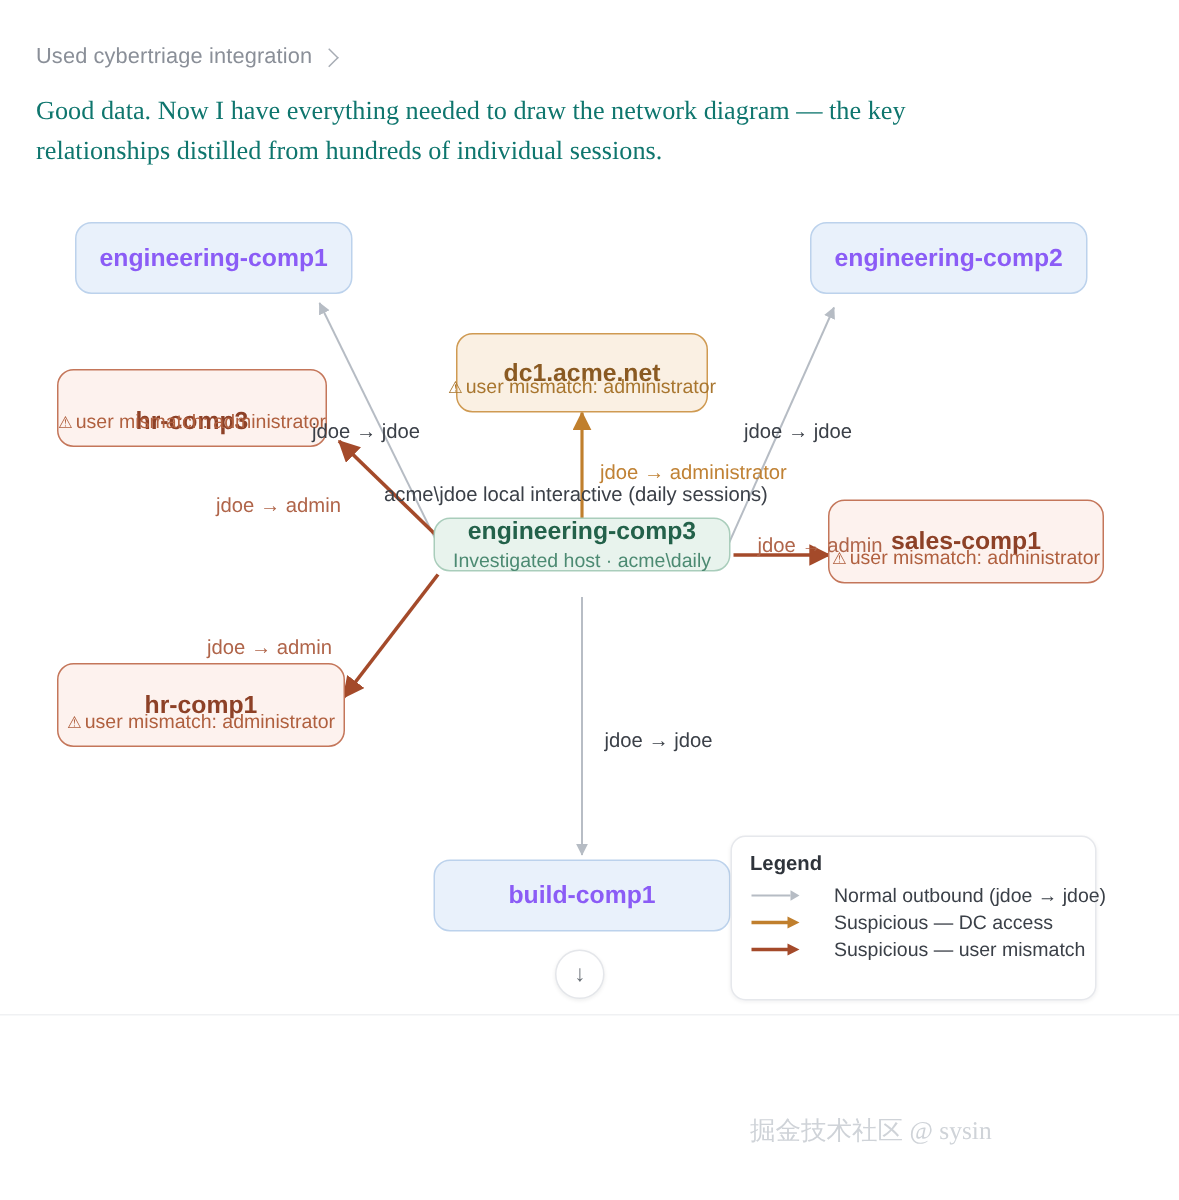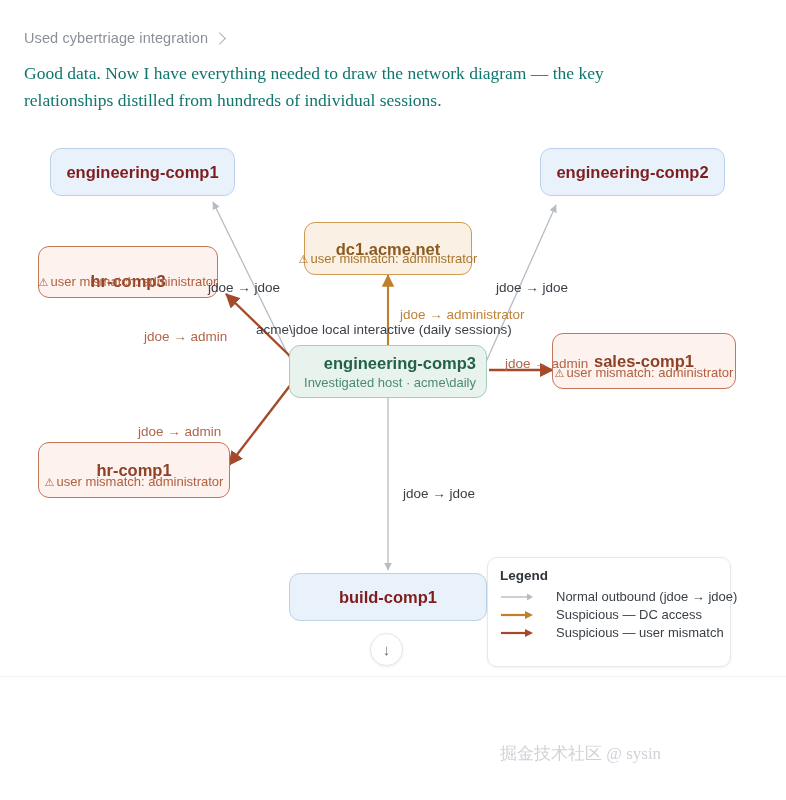--- a/index.html
+++ b/index.html
@@ -38,21 +38,21 @@
     border-radius: 11px;
     display: flex; flex-direction: column;
     align-items: center; justify-content: center;
     text-align: center;
     padding: 6px 10px;
   }
   .node .title { font-weight: bold; font-size: 16.5px; line-height: 20px; white-space: nowrap; }
   .node .sub { font-size: 13px; line-height: 17px; white-space: nowrap; margin-top: 1px; }
 
   .node.blue { background:#e9f1fb; border:1.3px solid #bcd2ec; }
-  .node.blue .title { color:#7f1d1d; }
+  .node.blue .title { color:#8b5cf6; }
 
   .node.green { background:#e8f3ed; border:1.3px solid #a9cdbb; }
   .node.green .title { color:#23614a; }
   .node.green .sub { color:#4c8a72; }
 
   .node.tan { background:#faf0e3; border:1.4px solid #cf9a52; }
   .node.tan .title { color:#8a5a22; }
   .node.tan .sub { color:#a8762f; }
 
   .node.pink { background:#fdf2ee; border:1.4px solid #c4765a; }
@@ -168,21 +168,21 @@
       </span>
     </div>
 
     <div class="node tan" style="left:304px; top:92px; width:168px; height:53px;">
       <span class="title">dc1.acme.net</span>
       <span class="sub warn overflow">
         <span class="warn-ico">⚠</span><span>user mismatch: administrator</span>
       </span>
     </div>
 
-    <div class="node green" style="left:289px; top:215px; width:198px; height:53px;align-items:flex-end;">
+    <div class="node green" style="left:289px; top:215px; width:198px; height:36px;">
       <span class="title">engineering-comp3</span>
       <span class="sub">Investigated host · acme\daily</span>
     </div>
 
     <div class="node pink" style="left:552px; top:203px; width:184px; height:56px;">
       <span class="title">sales-comp1</span>
       <span class="sub warn overflow">
         <span class="warn-ico">⚠</span><span>user mismatch: administrator</span>
       </span>
     </div>

